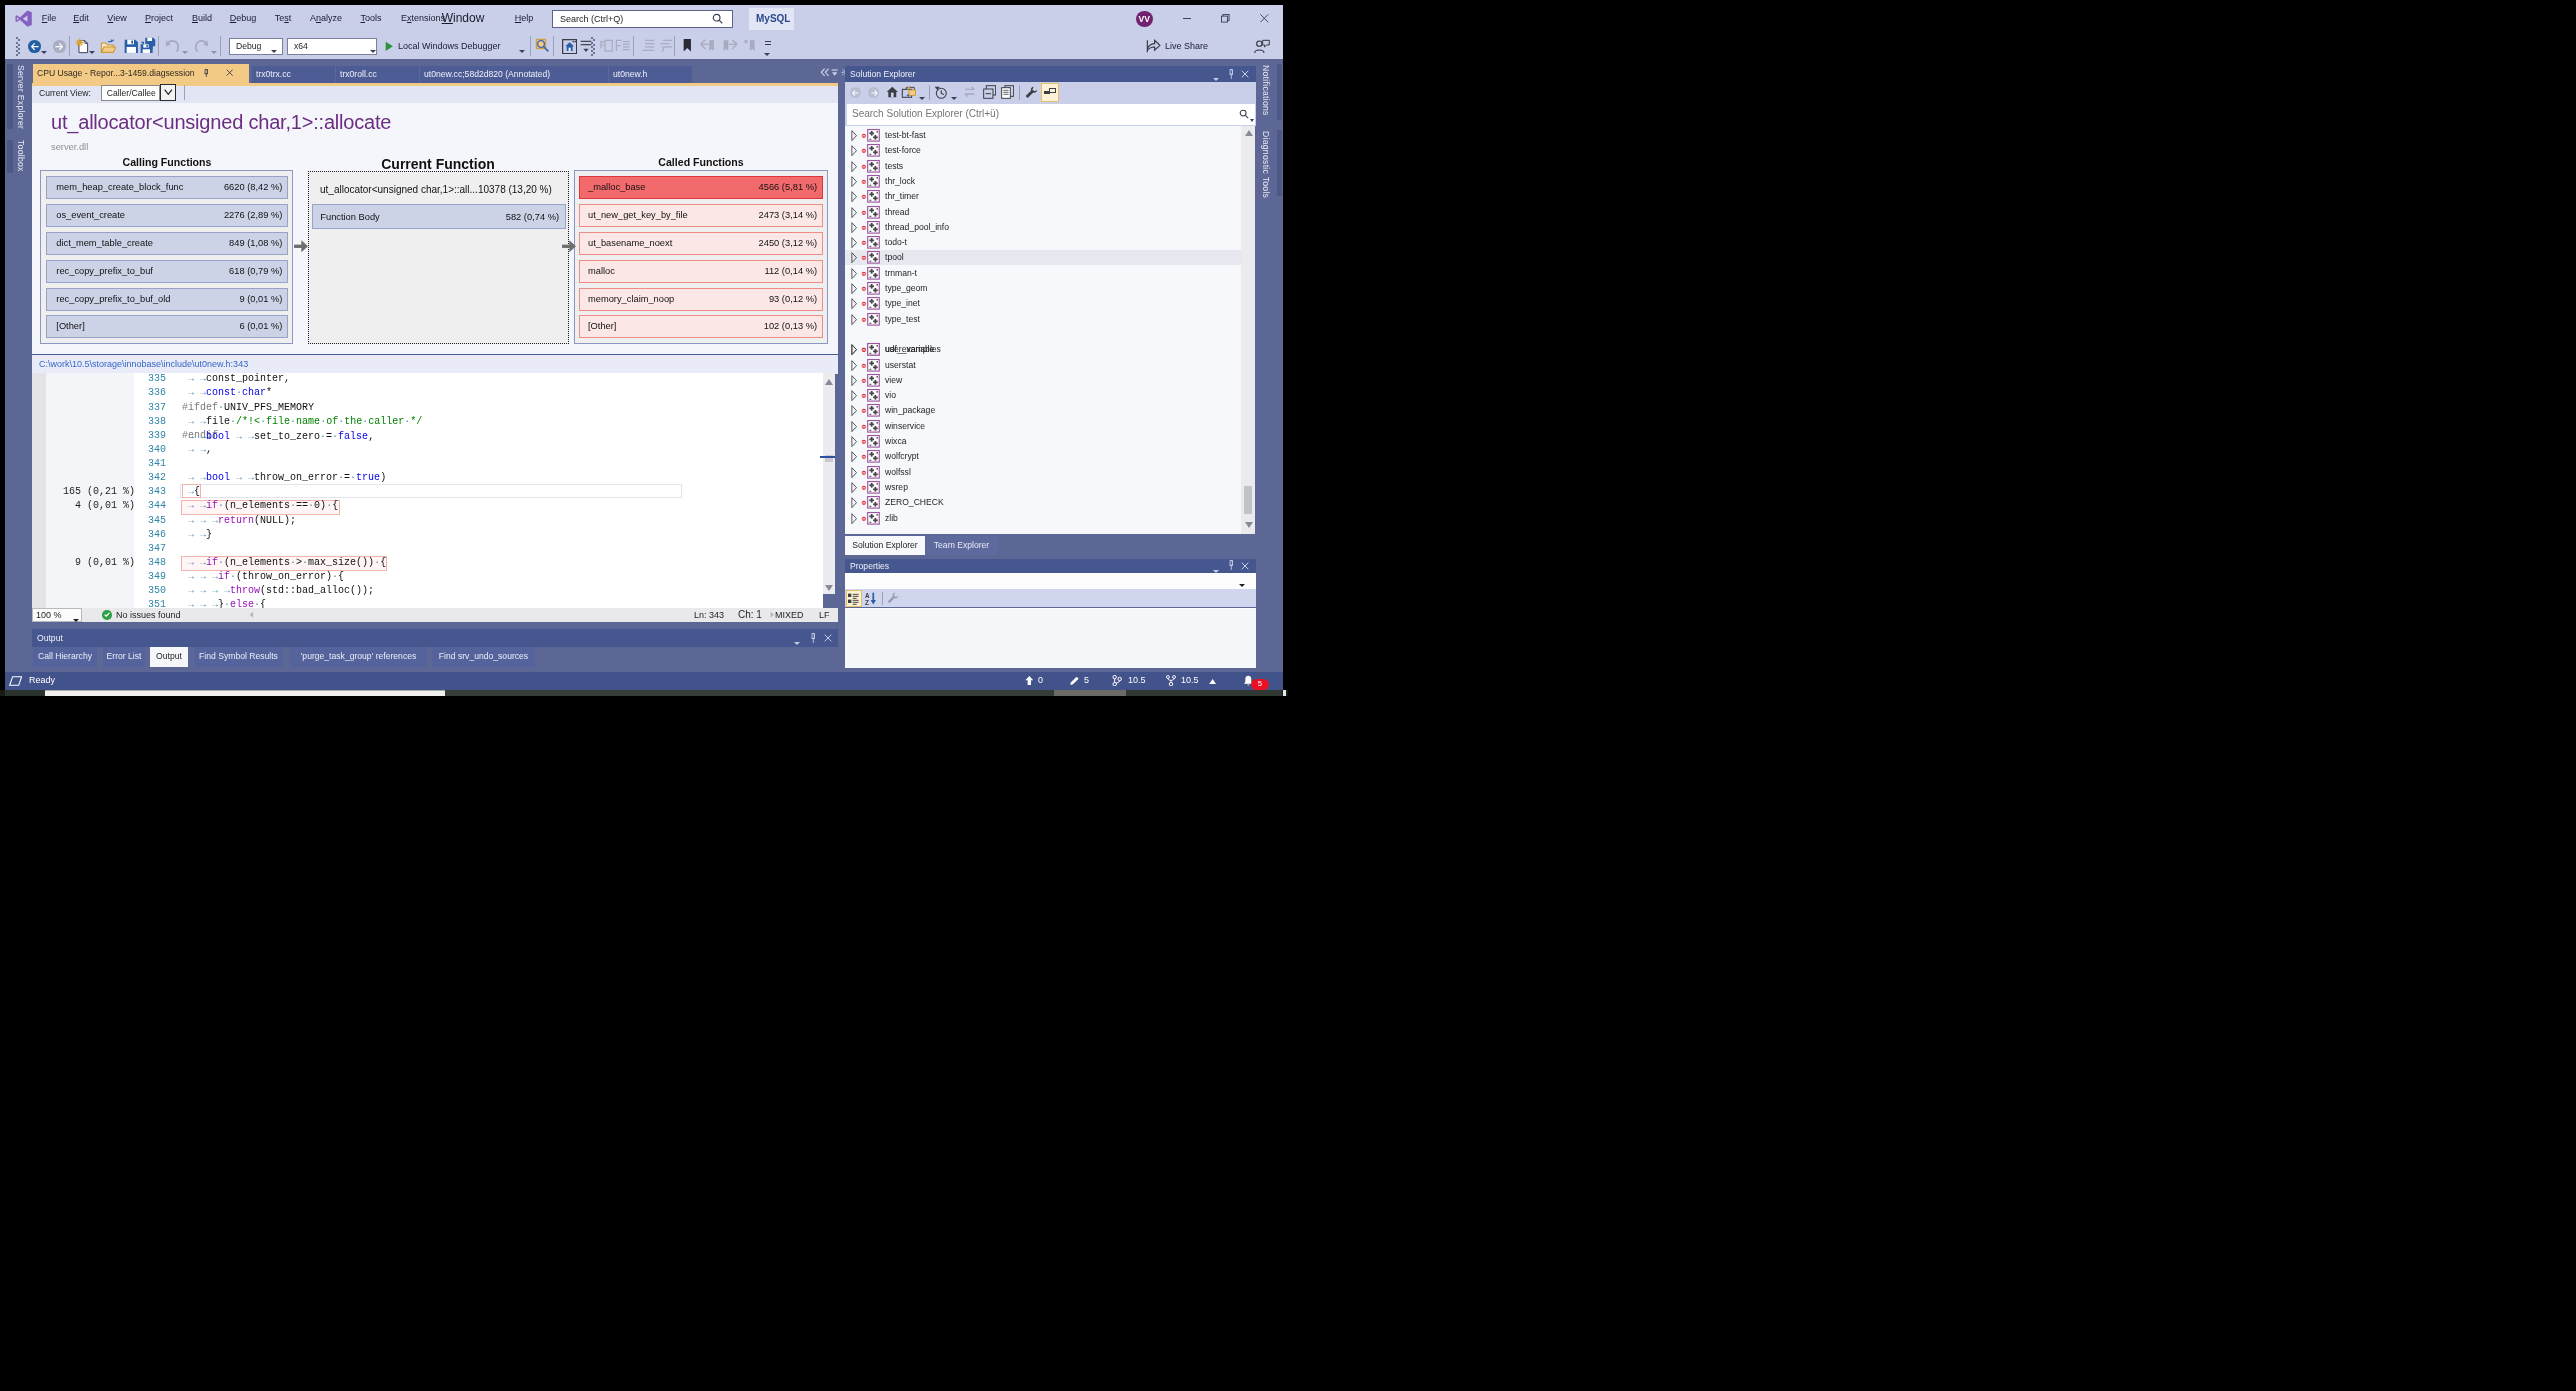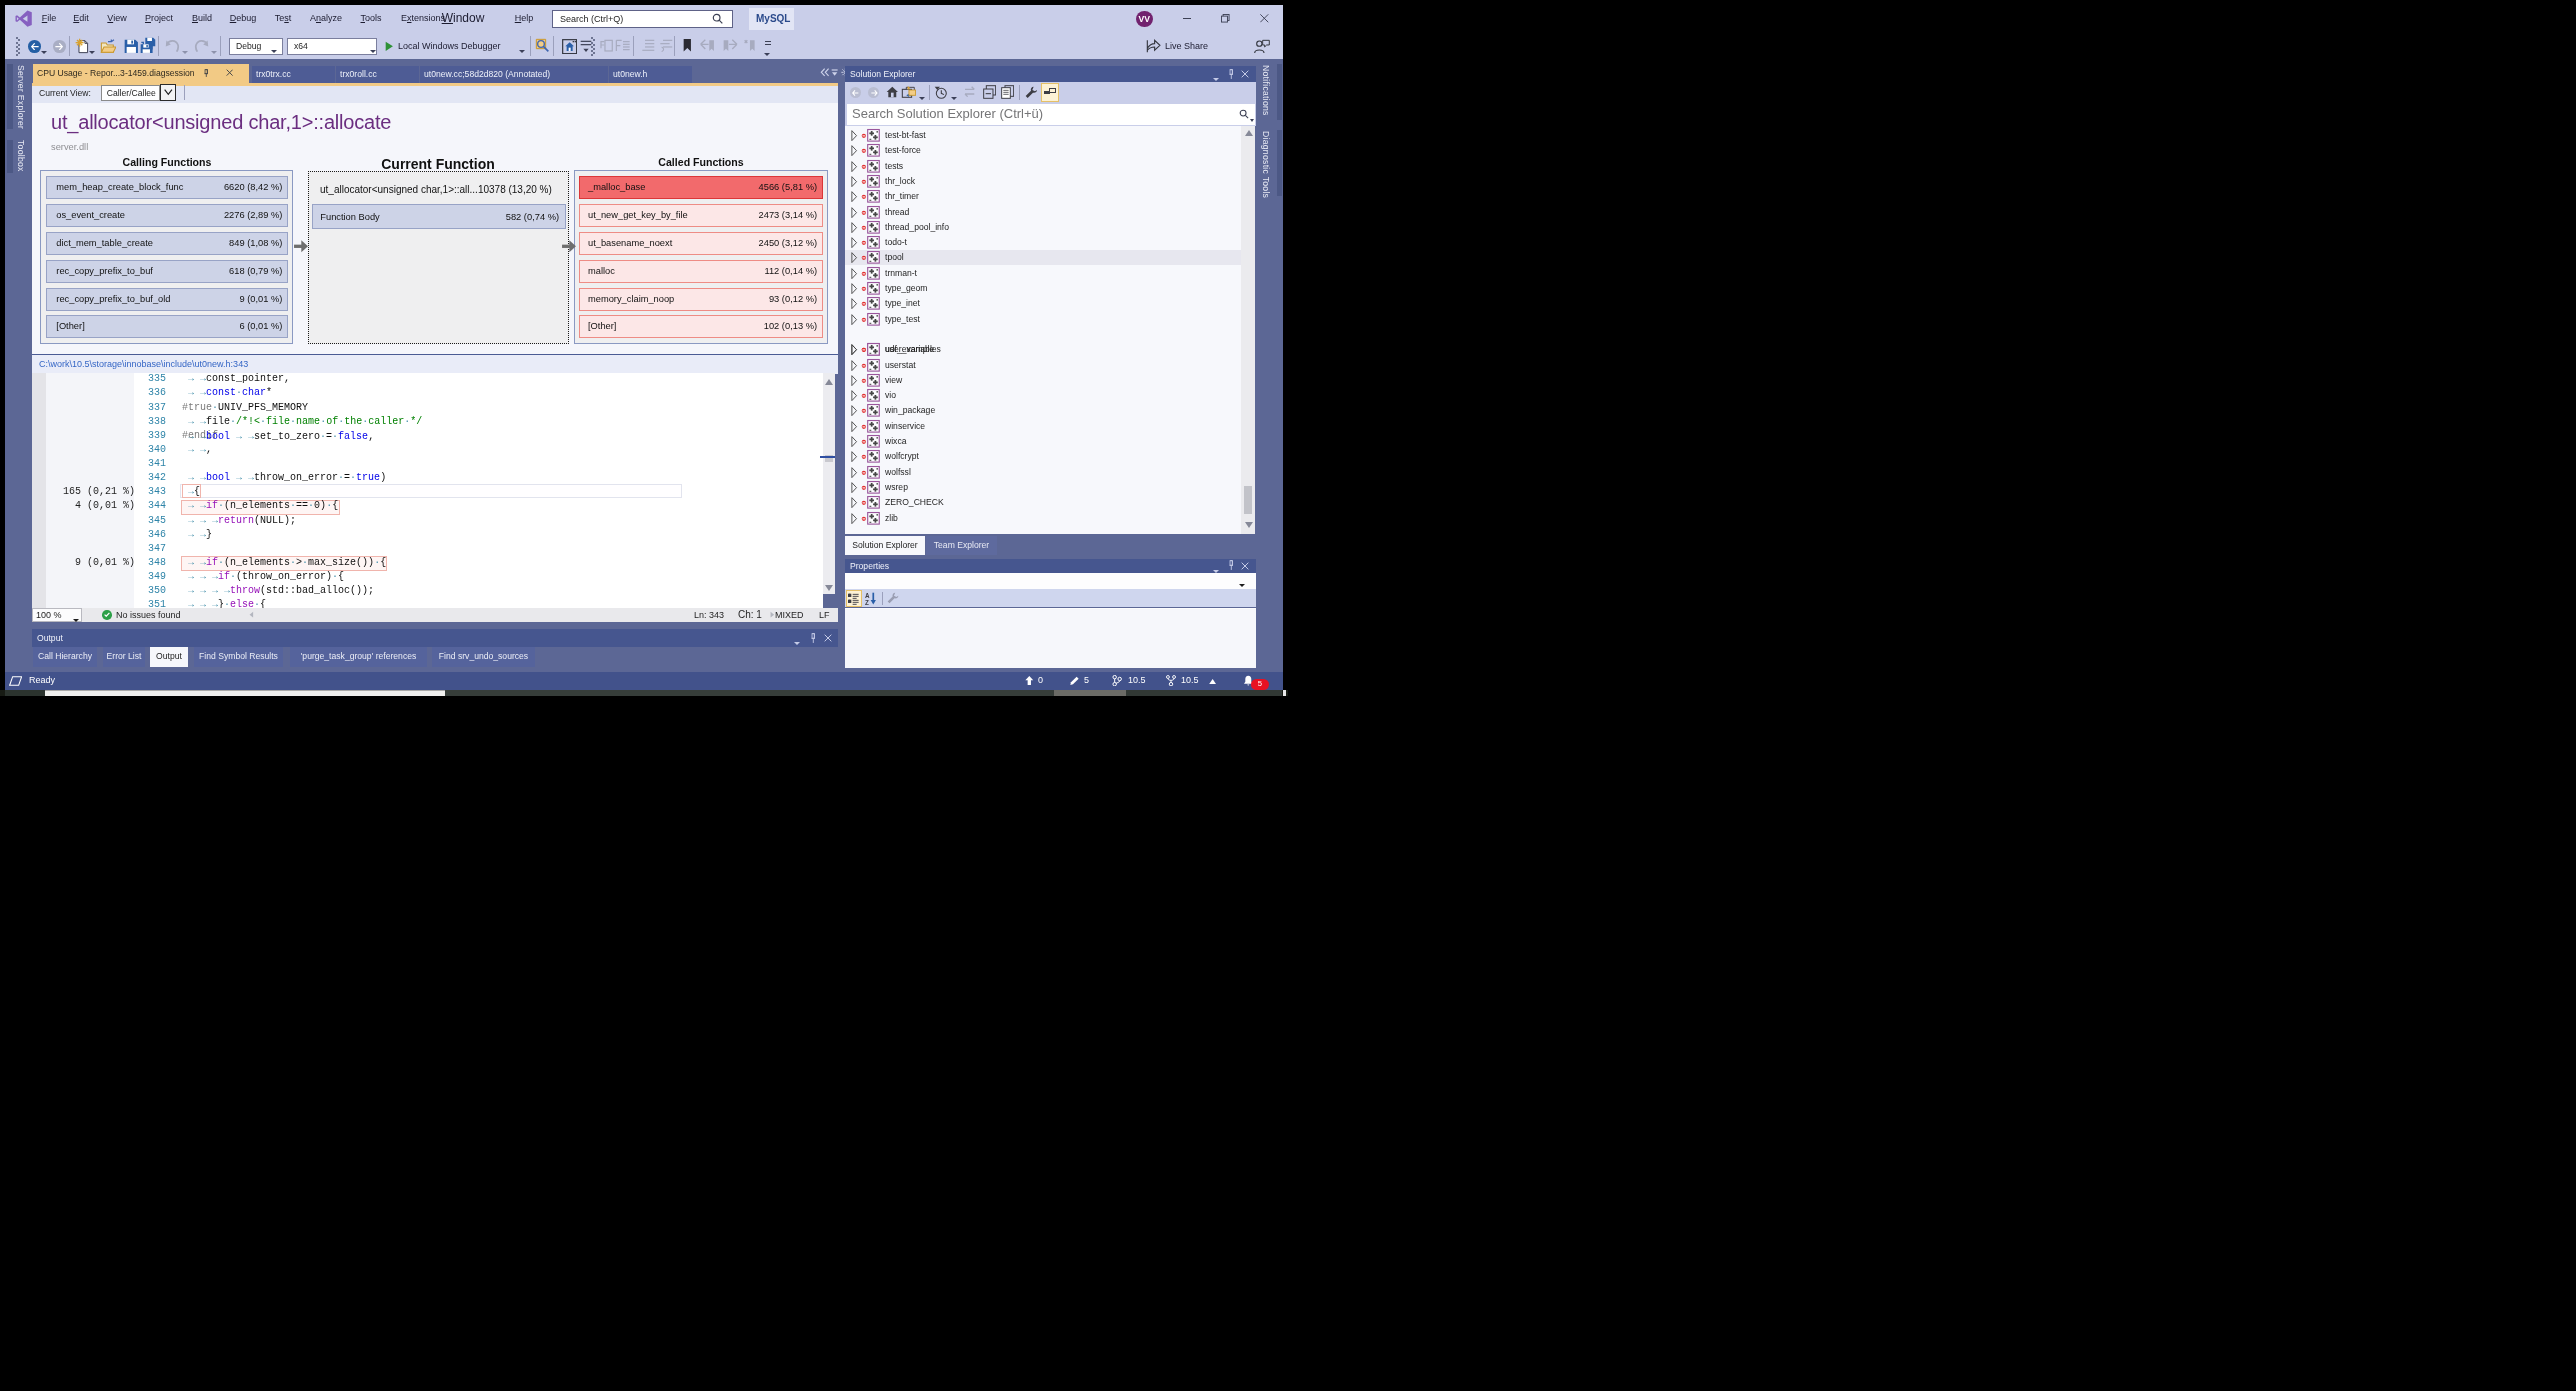--- a/index.html
+++ b/index.html
@@ -343,21 +343,21 @@
 <div class="a" style="left:46px;top:373px;width:88px;height:235px;background:#f4f5f9"></div>
 <div class="a" style="left:180px;top:484px;width:502px;height:14px;background:#fffeff;border:0.7px solid #e2e4ee"></div>
 <div class="a" style="left:182px;top:484px;width:19px;height:13.6px;border:0.7px solid #f0b4ac"></div>
 <div class="a" style="left:181px;top:500px;width:159px;height:14.6px;background:#fef5f4;border:0.7px solid #f0b4ac"></div>
 <div class="a" style="left:181px;top:556px;width:206px;height:14.6px;background:#fef5f4;border:0.7px solid #f0b4ac"></div>
 <div class="ln" style="top:372px">335</div>
 <div class="cl" style="top:372px"><span class="ws"> → →</span><span class="pl">const_pointer,</span></div>
 <div class="ln" style="top:386px">336</div>
 <div class="cl" style="top:386px"><span class="ws"> → →</span><span class="kw">const</span><span class="ws">·</span><span class="kw">char</span><span class="pl">*</span></div>
 <div class="ln" style="top:401px">337</div>
-<div class="cl" style="top:401px"><span class="pre">#true</span><span class="ws">·</span><span class="pl">UNIV_PFS_MEMORY</span></div>
+<div class="cl" style="top:401px"><span class="pre">#ifdef</span><span class="ws">·</span><span class="pl">UNIV_PFS_MEMORY</span></div>
 <div class="ln" style="top:415px">338</div>
 <div class="cl" style="top:415px"><span class="ws"> → →</span><span class="pl">file</span><span class="ws">·</span><span class="com">/*!&lt;</span><span class="ws">·</span><span class="com">file</span><span class="ws">·</span><span class="com">name</span><span class="ws">·</span><span class="com">of</span><span class="ws">·</span><span class="com">the</span><span class="ws">·</span><span class="com">caller</span><span class="ws">·</span><span class="com">*/</span></div>
 <div class="ln" style="top:429px">339</div>
 <div class="cl" style="top:429px"><span class="pre">#endif</span></div>
 <div class="ln" style="top:443px">340</div>
 <div class="cl" style="top:443px"><span class="ws"> → →</span><span class="pl">,</span></div>
 <div class="ln" style="top:457px">341</div>
 <div class="cl" style="top:430px"><span class="ws"> → →</span><span class="kw">bool</span><span class="ws"> → →</span><span class="pl">set_to_zero</span><span class="ws">·</span><span class="pl">=</span><span class="ws">·</span><span class="kw">false</span><span class="pl">,</span></div>
 <div class="ln" style="top:471px">342</div>
 <div class="cl" style="top:471px"><span class="ws"> → →</span><span class="kw">bool</span><span class="ws"> → →</span><span class="pl">throw_on_error</span><span class="ws">·</span><span class="pl">=</span><span class="ws">·</span><span class="kw">true</span><span class="pl">)</span></div>
@@ -490,21 +490,21 @@
     </svg>
 <div class="a" style="left:1019px;top:85px;width:0.7px;height:14.6px;background:#9ba0bc"></div>
 <svg class="a" style="left:1025px;top:86px" width="13.3" height="13.3" viewBox="0 0 20 20">
 <path d="M13 1 C10 1 8 4 9 7 L1 15 L4 18 L12 10 C15 11 18 9 18 6 L15 8 L11 6 L13 1 Z" fill="#3d3d44"></path>
     </svg>
 <div class="a" style="left:1041px;top:83px;width:18px;height:18.6px;background:#fdf2d5;border:1px solid #e5c067"></div>
 <div class="a" style="left:1044px;top:91px;width:6px;height:2.7px;background:#3d3d44"></div>
 <div class="a" style="left:1049px;top:88px;width:6.7px;height:5px;background:#fdf2d5;border:1.1px solid #3d3d44"></div>
 <div class="a" style="left:845px;top:103px;width:411px;height:23px;background:#c9cee9"></div>
 <div class="a" style="left:847px;top:104px;width:408px;height:20.6px;background:#fff"></div>
-<div class="a" style="left:852px;top:104px;height:20.6px;line-height:20px;font-size:13px;color:#757577">Search Solution Explorer (Ctrl+ü)</div>
+<div class="a" style="left:852px;top:104px;height:20.6px;line-height:20px;font-size:10px;color:#757577">Search Solution Explorer (Ctrl+ü)</div>
 <svg class="a" style="left:1239px;top:109px" width="10" height="10" viewBox="0 0 17 17">
 <circle cx="7" cy="7" r="5" fill="none" stroke="#3c4054" stroke-width="1.8"></circle>
 <line x1="10.8" y1="10.8" x2="15.5" y2="15.5" stroke="#3c4054" stroke-width="1.8"></line>
     </svg>
 <div class="a" style="left:1250px;top:113px"><span class="caret" style="border-left-width:2.3px;border-right-width:2.3px;border-top-width:3px"></span></div>
 <div class="a" style="left:845px;top:126px;width:397px;height:408px;background:#f7f8fc"></div>
 <div class="trow" style="top:128px">
       <svg style="position:absolute;left:5.3px;top:0" width="31" height="15.3" viewBox="0 0 46 23">
 <path d="M2.5 4 L9.5 11.5 L2.5 19 Z" fill="none" stroke="#3e3e3e" stroke-width="1.3"></path>
 <circle cx="20.5" cy="11.8" r="3.2" fill="#e02e2e"></circle>

